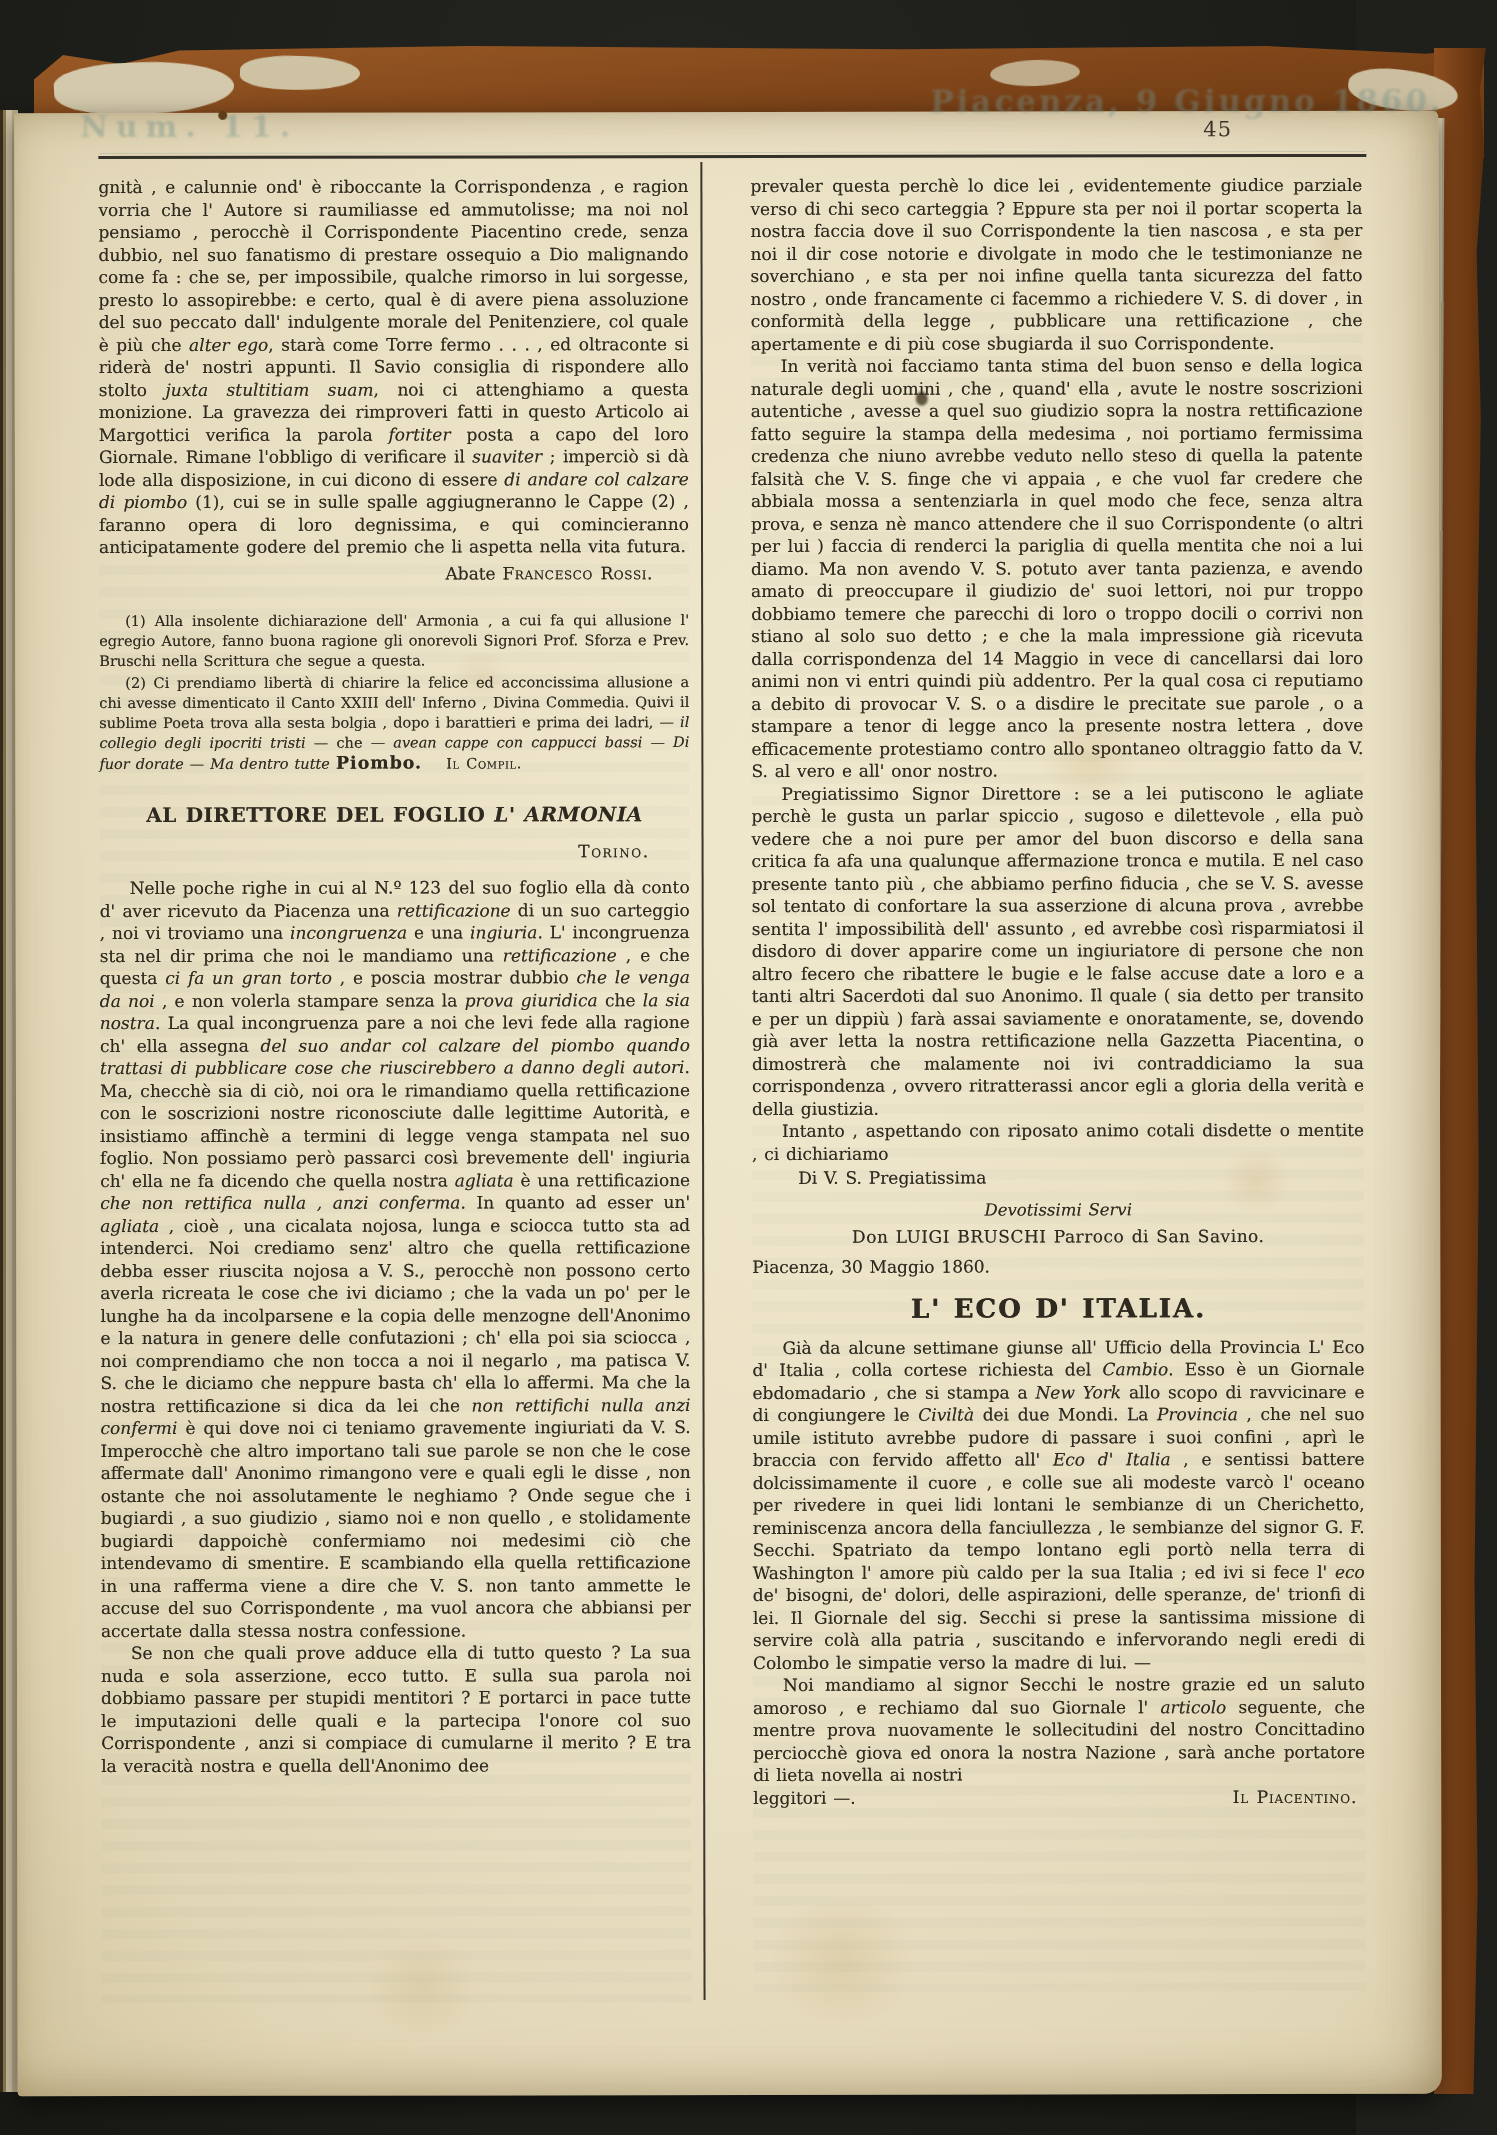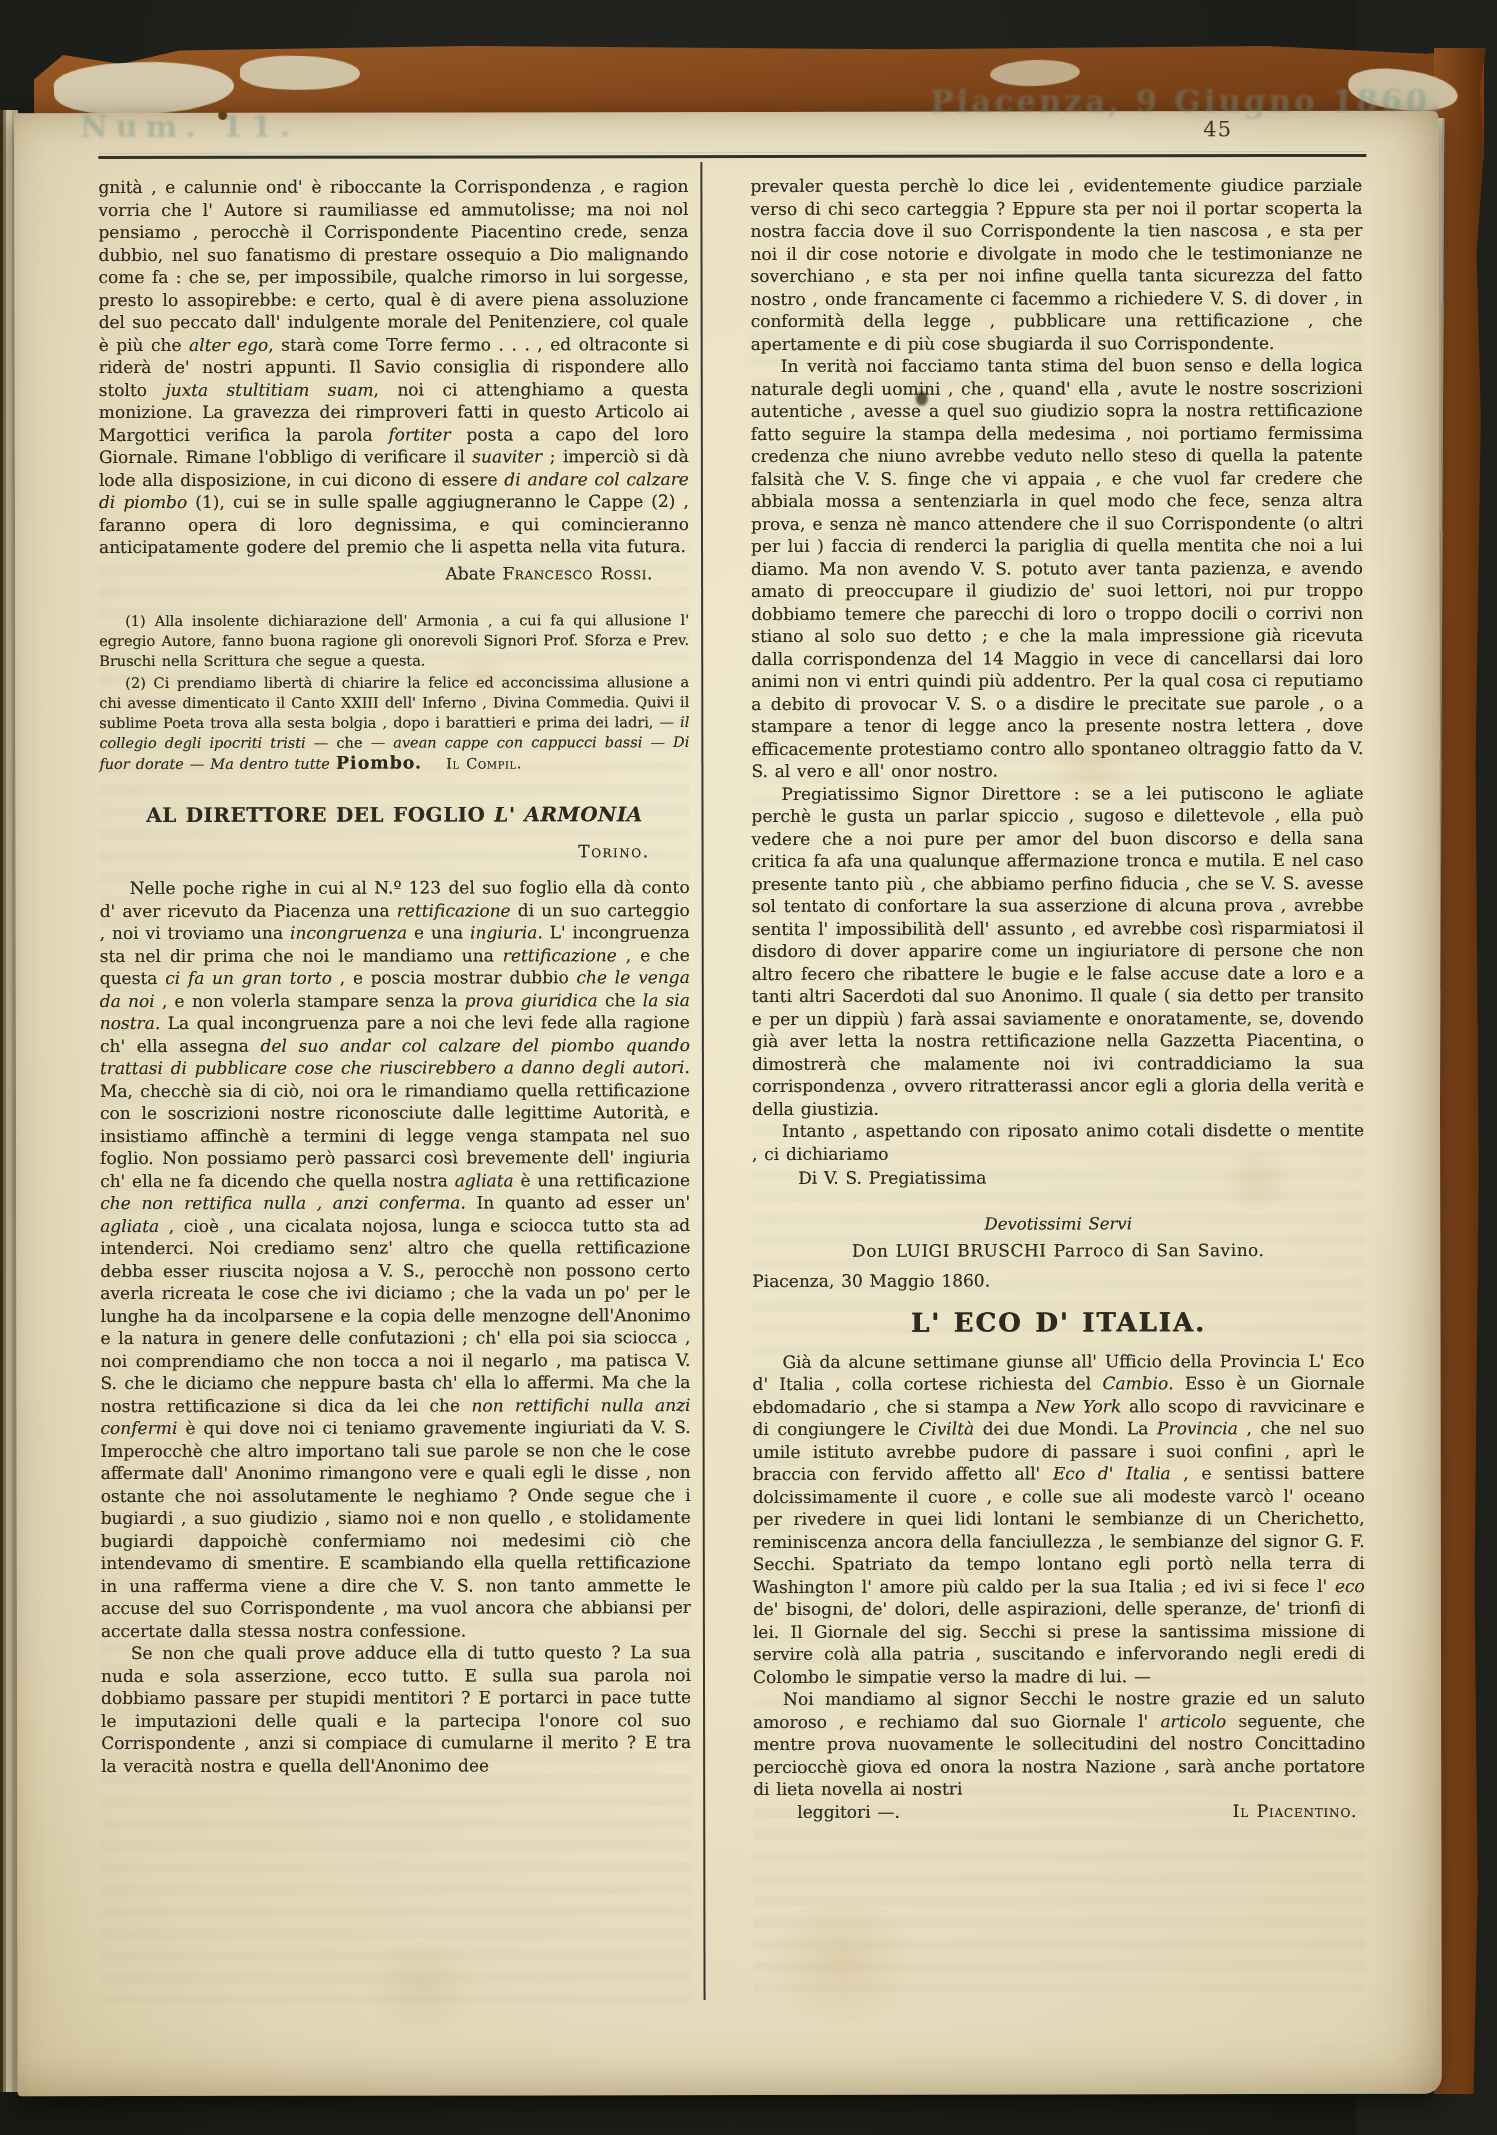--- a/index.html
+++ b/index.html
@@ -87,27 +87,27 @@
   .seg-bb{font-weight:bold;font-size:1.2em;letter-spacing:1px;}
   .signature{margin:4px 36px 0 0;text-align:right;}
   .footnote{font-size:14.5px;line-height:20px;text-indent:26px;}
   .footnote-first{margin-top:26px;}
   .footnote-second{margin-top:2px;}
   .article-heading{margin-top:30px;text-align:center;font-size:20px;font-weight:bold;letter-spacing:.5px;text-indent:0;}
   .place-line{margin:14px 40px 0 0;text-align:right;font-variant:small-caps;letter-spacing:1.5px;}
   .salutation{margin:18px 0 0;text-align:center;font-style:italic;font-size:17.5px;text-indent:0;}
   .after-salutation{margin-top:14px;}
   .valediction{margin-top:2px;padding-left:46px;text-align:left;}
-  .servants{margin-top:24px;text-align:center;font-style:italic;font-size:16.5px;}
+  .servants{margin-top:10px;text-align:center;font-style:italic;font-size:16.5px;}
   .sig-line{margin-top:9px;text-align:center;letter-spacing:.5px;}
   .sig-line-2{margin-top:4px;}
   .dateline{margin-top:7px;text-align:left;}
   .eco-heading{margin-top:20px;text-align:center;font-size:26px;font-weight:bold;letter-spacing:2px;text-shadow:.6px 0 0 #2f2a20;}
   .after-heading{margin-top:16px;}
-  .last-line{display:flex;justify-content:space-between;padding-right:8px;margin-left:44px;}
+  .last-line{display:flex;justify-content:space-between;padding-right:8px;}
   .compiler{font-variant:small-caps;letter-spacing:.8px;}
 </style>
 </head>
 <body>
 
 <div class="scene">
 
   <div class="binding-top"></div>
   <div class="binding-right"></div>
   <div class="torn-bit torn-a"></div>

